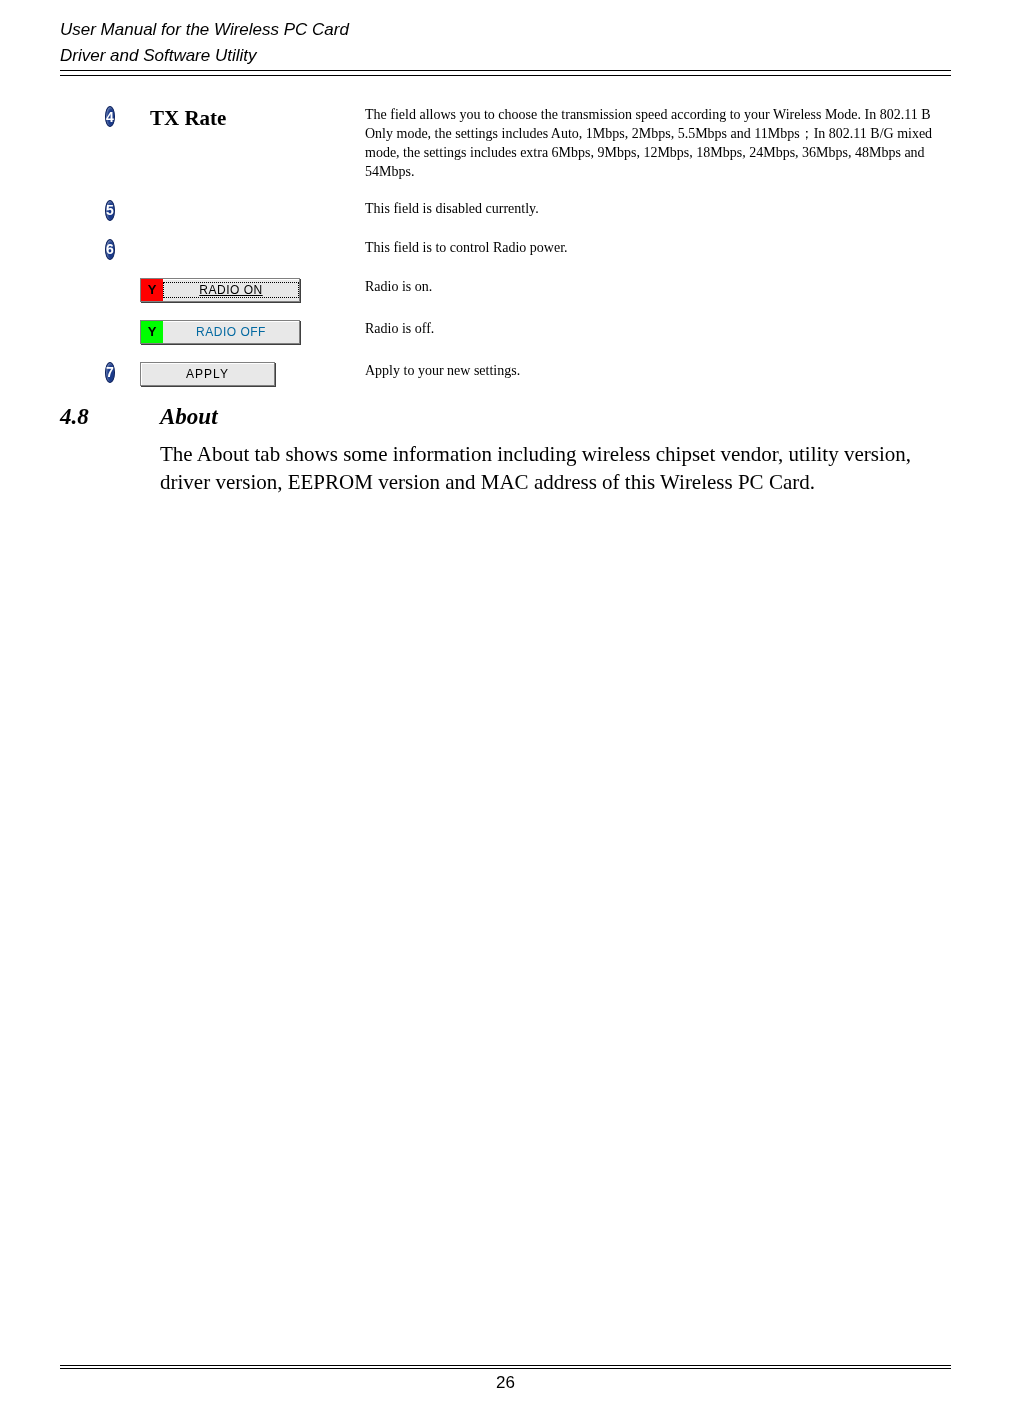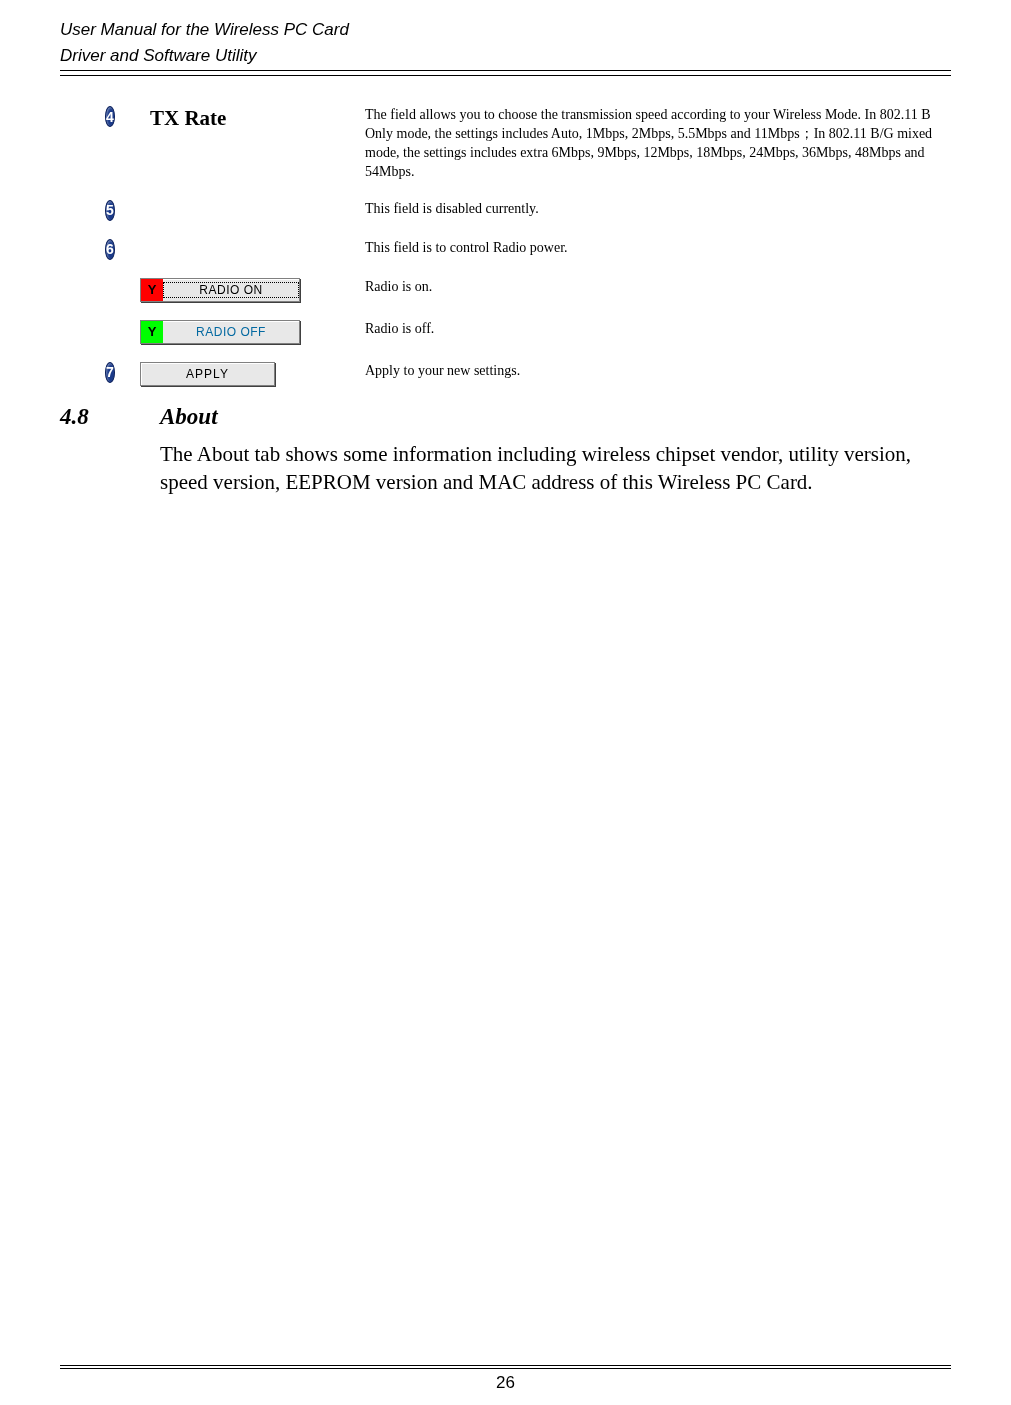--- a/index.html
+++ b/index.html
@@ -111,20 +111,21 @@
       flex: 1;
       text-align: center;
       padding: 0 8px;
       letter-spacing: 0.5px;
     }
     .btn-radio-on {
       width: 160px;
     }
     .btn-radio-on .btn-text {
       border: 1px dotted #000;
+      text-decoration: underline;
     }
     .btn-radio-off {
       width: 160px;
     }
     .btn-radio-off .btn-text {
       color: #0369a1;
     }
     .btn-apply {
       width: 135px;
       justify-content: center;
@@ -227,21 +228,21 @@
         <div class="btn-text" style="letter-spacing:1px;">APPLY</div>
       </div>
     </div>
     <div class="col-desc">Apply to your new settings.</div>
   </div>
 
   <div class="section-heading">
     <div class="section-num">4.8</div>
     <div>About</div>
   </div>
-  <div class="section-body">The About tab shows some information including wireless chipset vendor, utility version, speed version, EEPROM version and MAC address of this Wireless PC Card.</div>
+  <div class="section-body">The About tab shows some information including wireless chipset vendor, utility version, driver version, EEPROM version and MAC address of this Wireless PC Card.</div>
 
 </div>
 
 <div class="footer">
   <div class="footer-line"></div>
   <div class="footer-line" style="border-top-width:1.5px;"></div>
   <div style="margin-top:4px;">26</div>
 </div>
 
 </body></html>

